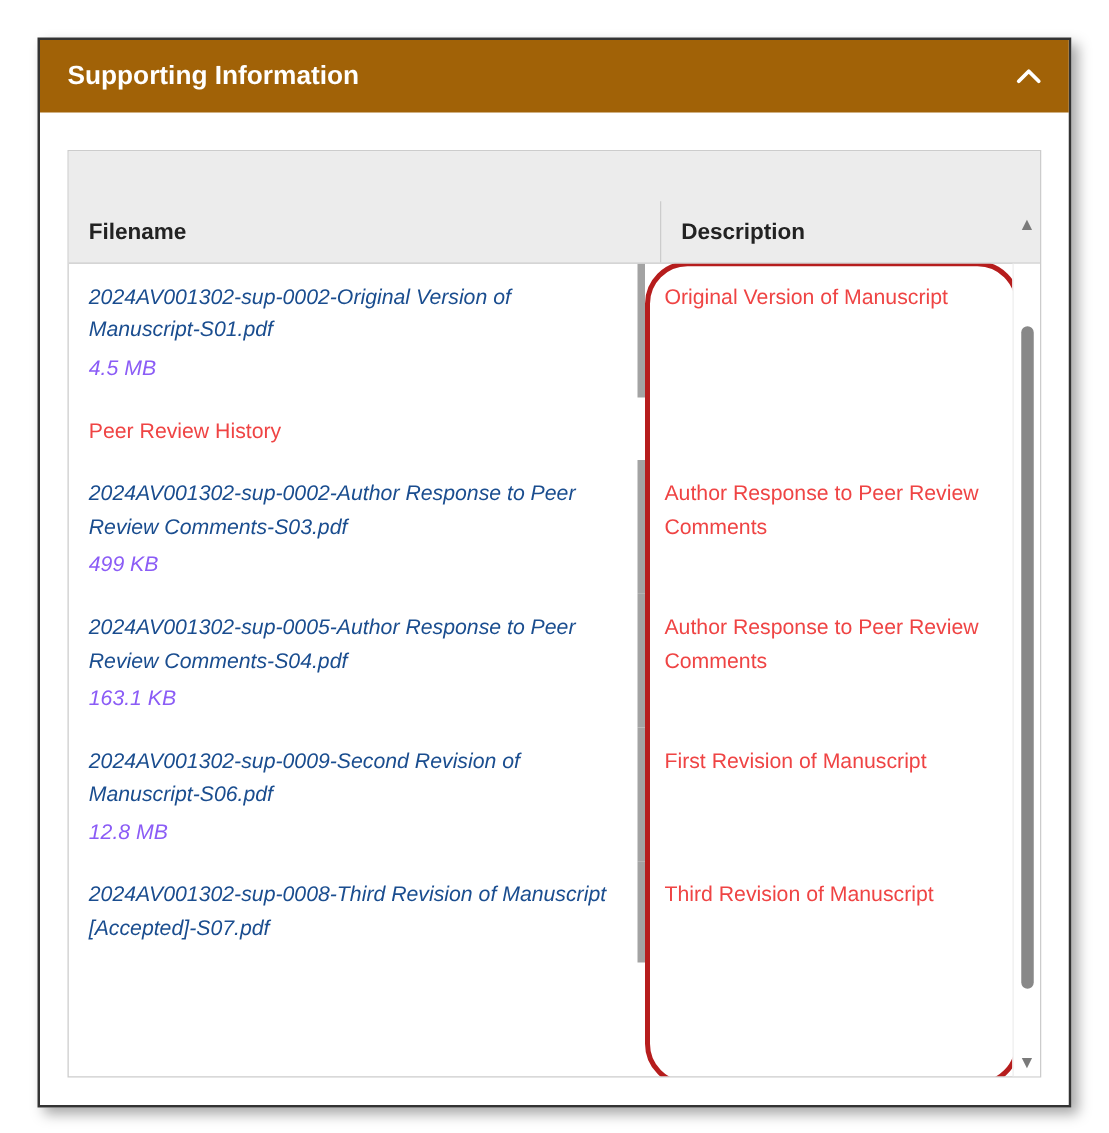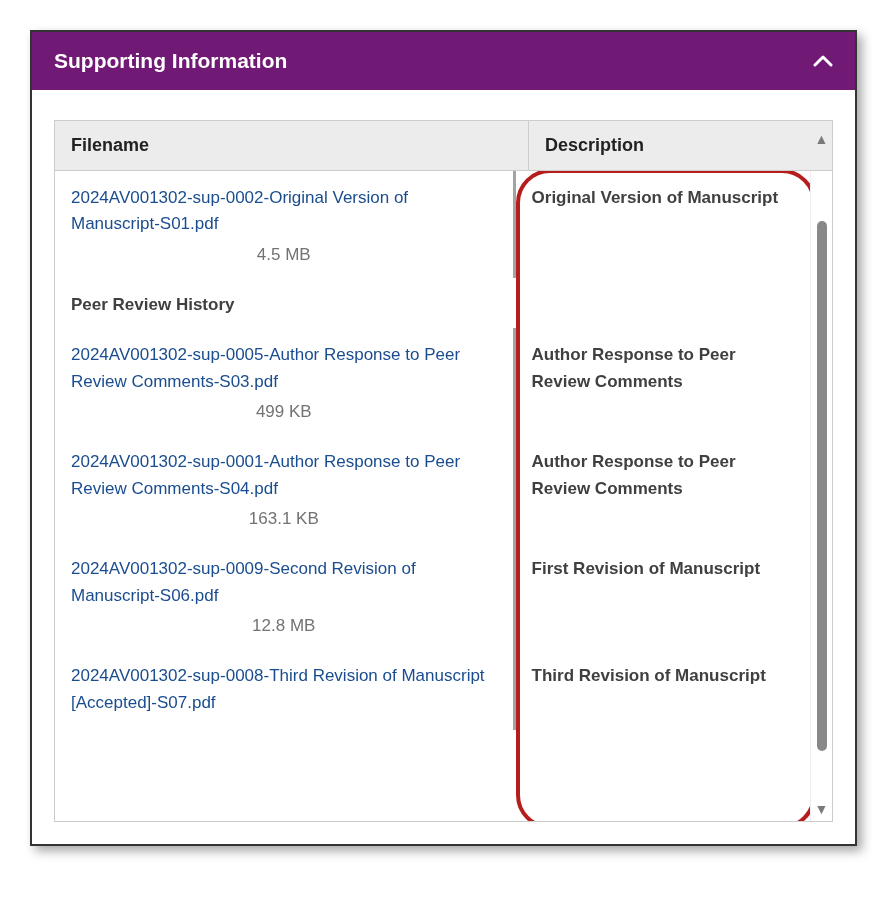--- a/index.html
+++ b/index.html
@@ -12,21 +12,21 @@
       background: #fff;
       padding: 30px;
     }
     .card {
       width: 827px;
       border: 2px solid #333;
       box-shadow: 5px 5px 10px rgba(0,0,0,0.35);
       background: #fff;
     }
     .panel-header {
-      background: #701a75;
+      background: #a16207;
       color: #fff;
       padding: 16px 22px;
       display: flex;
       justify-content: space-between;
       align-items: center;
       font-size: 21px;
       font-weight: bold;
     }
     .panel-header .chevron {
       font-size: 22px;
@@ -43,20 +43,21 @@
     .table-head {
       display: flex;
       background: #ececec;
       border-bottom: 1px solid #ccc;
     }
     .th {
       padding: 14px 16px;
       font-size: 18px;
       font-weight: 600;
       color: #222;
+      margin-top: 40px;
     }
     .col-filename {
       width: 61%;
       border-right: 1px solid #ccc;
     }
     .col-desc {
       width: 39%;
     }
     .table-body-wrap {
       display: flex;
@@ -71,37 +72,36 @@
     .row {
       display: flex;
       padding: 0;
     }
     .cell {
       padding: 14px 16px 10px 16px;
       font-size: 17px;
       line-height: 1.55;
     }
     .cell.col-filename {
-      border-right: 3px solid #a3a3a3;
+      border-right: 6px solid #a3a3a3;
+      font-style: italic;
     }
     .file-link {
       color: #1a4d8f;
       text-decoration: none;
       cursor: pointer;
       display: block;
     }
     .file-size {
-      color: #737373;
+      color: #8b5cf6;
       margin-top: 4px;
       font-size: 17px;
-      text-align: center;
     }
     .desc-text {
-      color: #404040;
-      font-weight: bold;
+      color: #ef4444;
     }
     .scrollbar-track {
       width: 22px;
       background: #fff;
       border-left: 1px solid #eee;
       position: relative;
       display: flex;
       flex-direction: column;
       align-items: center;
     }
@@ -168,31 +168,31 @@
           </div>
 
           <div class="row">
             <div class="cell col-desc">
               <span class="desc-text">Peer Review History</span>
             </div>
           </div>
 
           <div class="row">
             <div class="cell col-filename">
-              <a class="file-link">2024AV001302-sup-0005-Author Response to Peer Review Comments-S03.pdf</a>
+              <a class="file-link">2024AV001302-sup-0002-Author Response to Peer Review Comments-S03.pdf</a>
               <div class="file-size">499 KB</div>
             </div>
             <div class="cell col-desc">
               <span class="desc-text">Author Response to Peer Review Comments</span>
             </div>
           </div>
 
           <div class="row">
             <div class="cell col-filename">
-              <a class="file-link">2024AV001302-sup-0001-Author Response to Peer Review Comments-S04.pdf</a>
+              <a class="file-link">2024AV001302-sup-0005-Author Response to Peer Review Comments-S04.pdf</a>
               <div class="file-size">163.1 KB</div>
             </div>
             <div class="cell col-desc">
               <span class="desc-text">Author Response to Peer Review Comments</span>
             </div>
           </div>
 
 
           <div class="row">
             <div class="cell col-filename">

